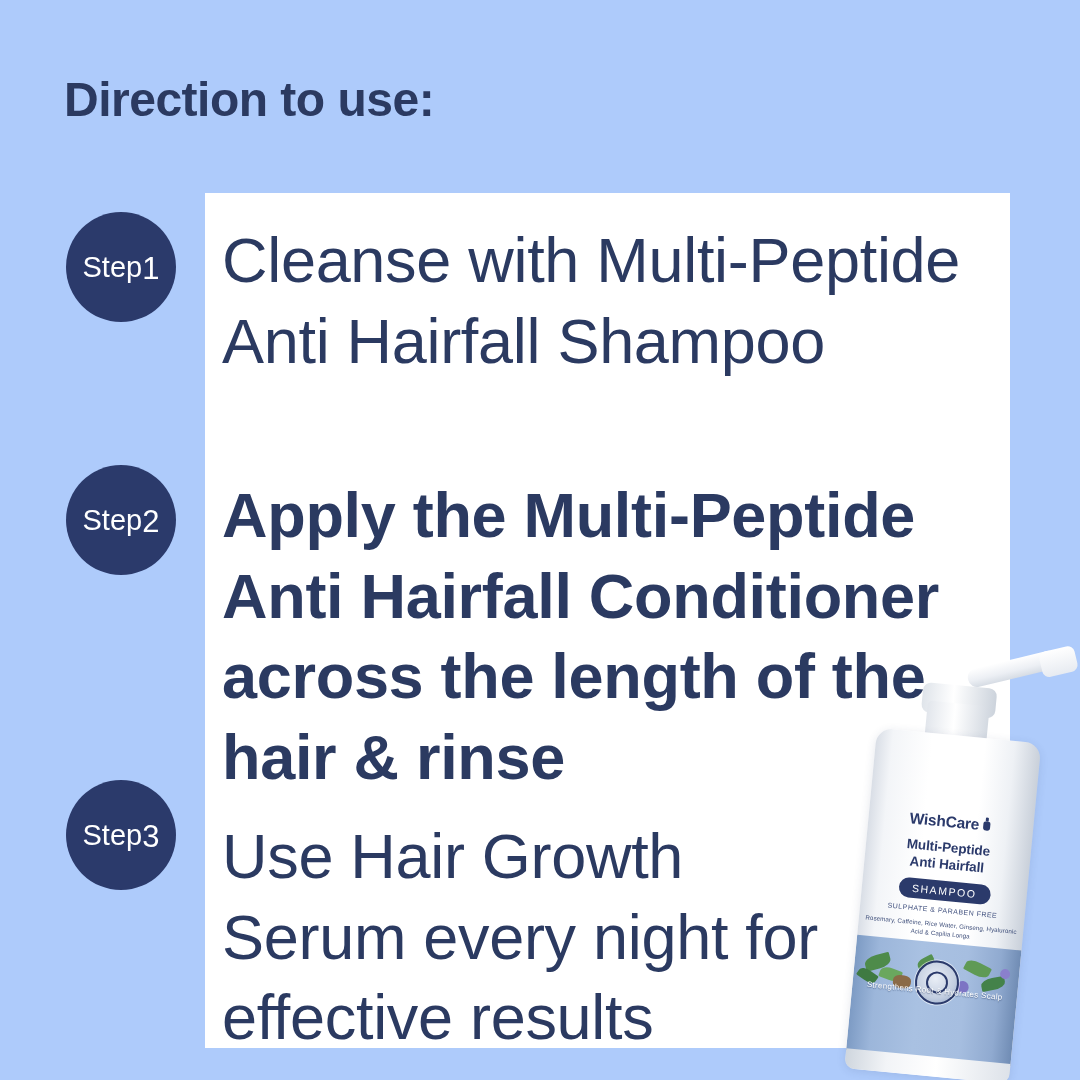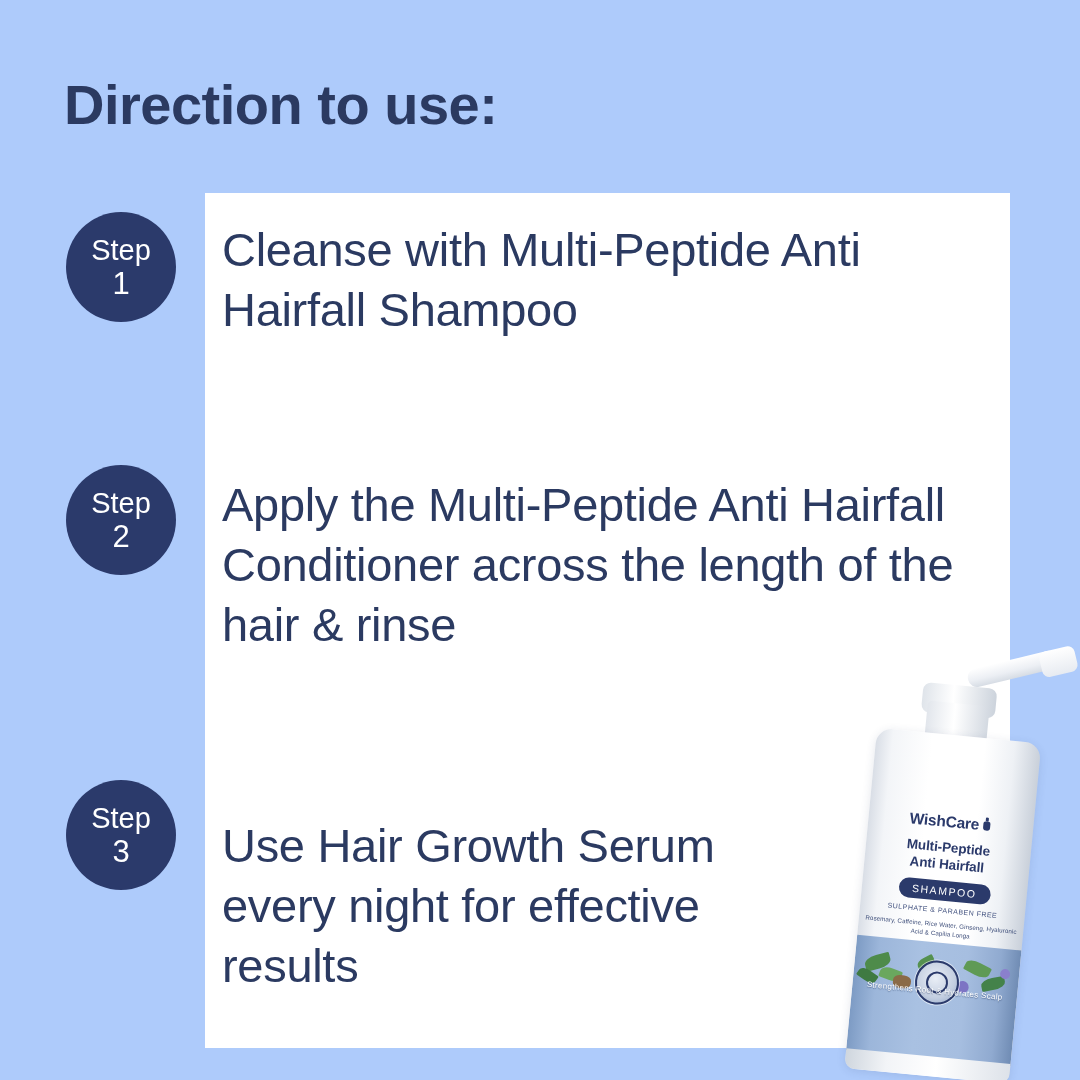--- a/index.html
+++ b/index.html
@@ -18,21 +18,21 @@
     width: 1080px;
     height: 1080px;
     background: #aecbfb;
   }
 
   
   .title {
     position: absolute;
     left: 64px;
     top: 74px;
-    font-size: 56px;
+    font-size: 48px;
     font-weight: 700;
     letter-spacing: -0.5px;
     color: #2b3a61;
     line-height: 1.1;
     white-space: nowrap;
   }
 
   
   .card {
     position: absolute;
@@ -63,21 +63,21 @@
   .badge {
     position: absolute;
     left: 66px;
     top: 0;
     width: 110px;
     height: 110px;
     border-radius: 50%;
     background: #2b3a6b;
     color: #ffffff;
     display: flex;
-    flex-direction: column;
+    flex-direction: row;
     align-items: center;
     justify-content: center;
     line-height: 1.0;
   }
   .badge .badge-word {
     font-size: 29px;
     font-weight: 400;
     letter-spacing: 0px;
   }
   .badge .badge-num {
@@ -85,26 +85,26 @@
     font-weight: 400;
     margin-top: 3px;
   }
 
   .step-text {
     position: absolute;
     left: 222px;
     top: 8px;
     width: 760px;
     color: #2b3a61;
-    font-size: 47px;
+    font-size: 63px;
     line-height: 1.28;
     font-weight: 400;
     letter-spacing: -0.3px;
   }
-  .step-row.s2 .step-text { top: 10px; }
+  .step-row.s2 .step-text { top: 10px; font-weight: bold; }
   .step-row.s3 .step-text { top: 8px; width: 600px; margin-top: 28px; }
 
   
   .bottle-wrap {
     position: absolute;
     left: 826px;
     top: 636px;
     width: 254px;
     height: 444px;
   }

